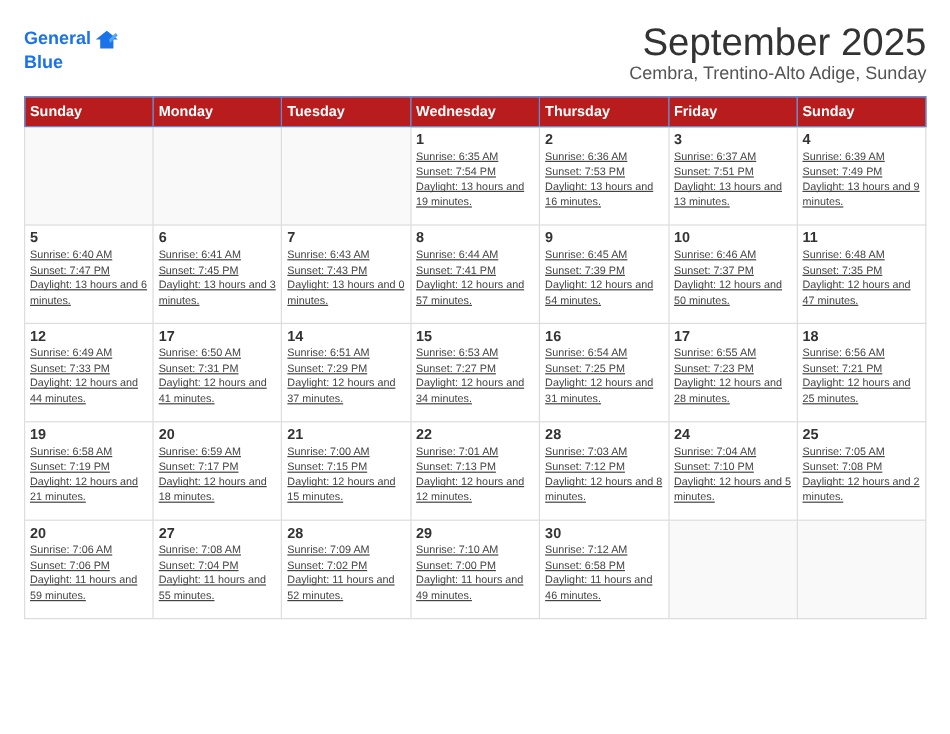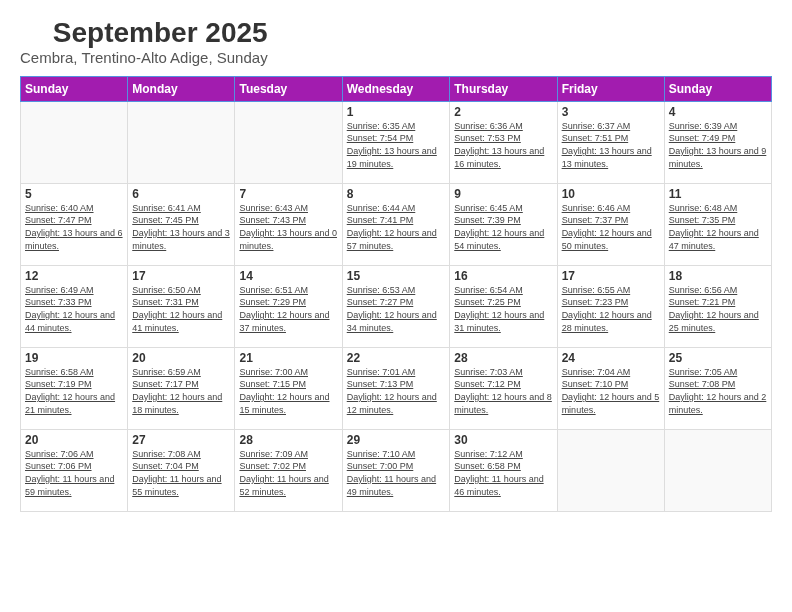--- a/index.html
+++ b/index.html
@@ -38,36 +38,36 @@
     }
     .logo-icon {
       width: 22px;
       height: 22px;
       margin-left: 2px;
     }
     .title-block {
       text-align: right;
     }
     .month-title {
-      font-size: 28px;
-      font-weight: bold;
+      font-size: 32px;
+      font-weight: normal;
       color: #333;
       line-height: 1.1;
     }
     .location-title {
       font-size: 15px;
       color: #555;
     }
     .calendar {
       width: 100%;
       border-collapse: collapse;
       border: 1px solid #ccc;
     }
     .calendar th {
-      background: #a21caf;
+      background: #b91c1c;
       color: #fff;
       font-size: 12px;
       font-weight: bold;
       padding: 5px 4px;
       text-align: left;
       border: 1px solid #5590e0;
     }
     .calendar td {
       width: 108px;
       vertical-align: top;
@@ -92,20 +92,34 @@
     }
     .empty-cell {
       background: #f9f9f9;
     }
   </style>
 </head>
 <body>
 
 <div class="page">
   <div class="header">
+    <div class="logo">
+      <div>
+        <div style="display:flex;align-items:center;">
+          <span class="logo-text">
+            <span>General</span>
+          </span>
+          <svg class="logo-icon" viewBox="0 0 24 20" fill="none">
+            <path d="M12 2 L22 10 L18 10 L18 18 L6 18 L6 10 L2 10 Z" fill="#1a73e8"></path>
+            <path d="M14 10 L20 4 L22 6 L15 13 Z" fill="#4da6ff"></path>
+          </svg>
+        </div>
+        <span class="logo-text" style="color:#1a73e8;font-size:15px;font-weight:bold;">Blue</span>
+      </div>
+    </div>
     <div class="title-block">
       <div class="month-title">September 2025</div>
       <div class="location-title">Cembra, Trentino-Alto Adige, Sunday</div>
     </div>
   </div>
 
   <table class="calendar">
     <thead>
       <tr>
         <th>Sunday</th>

